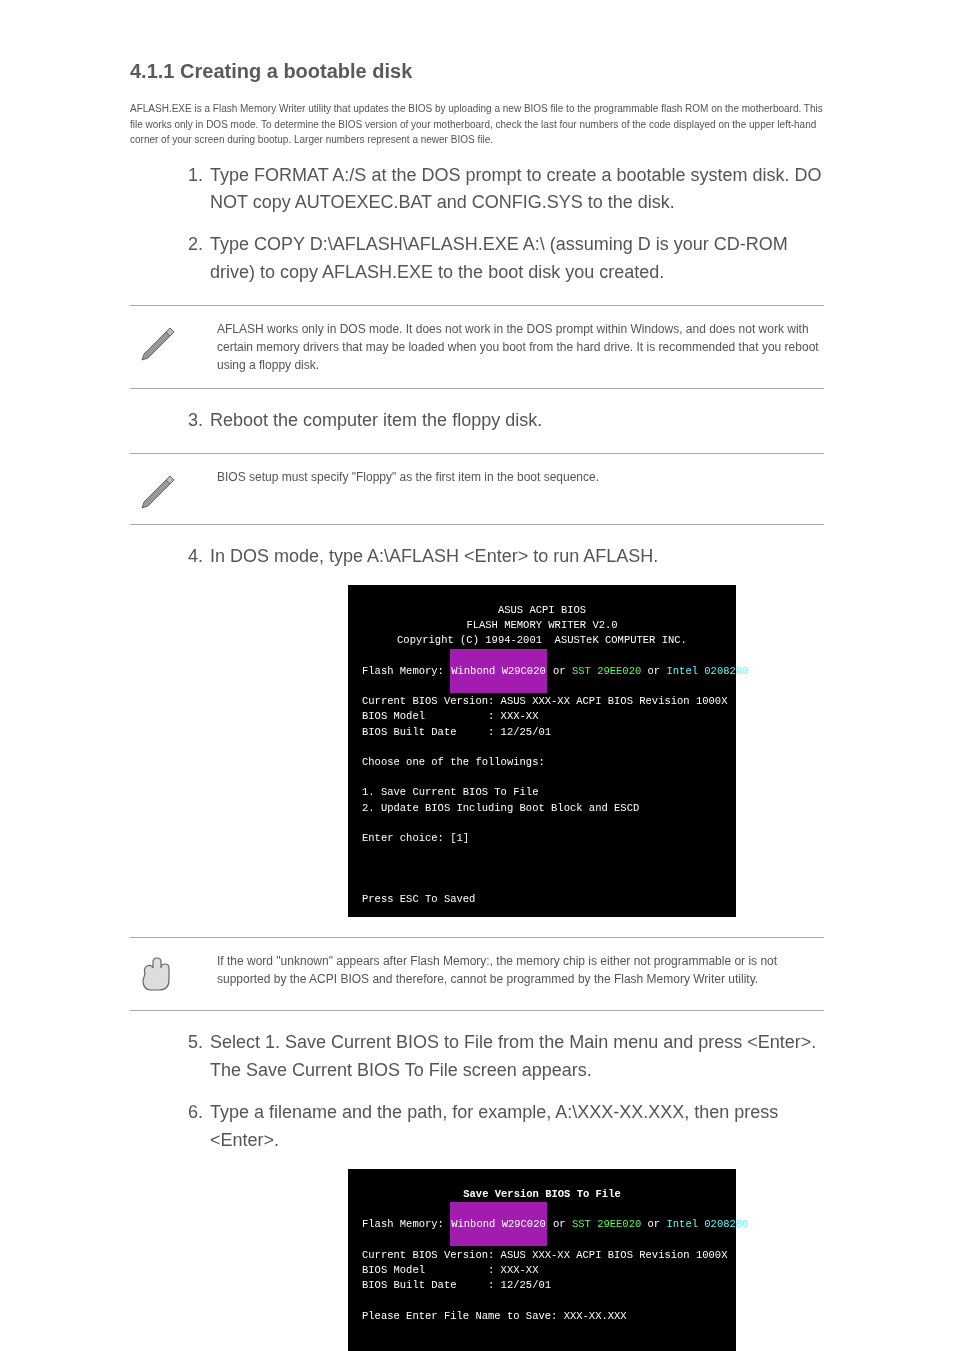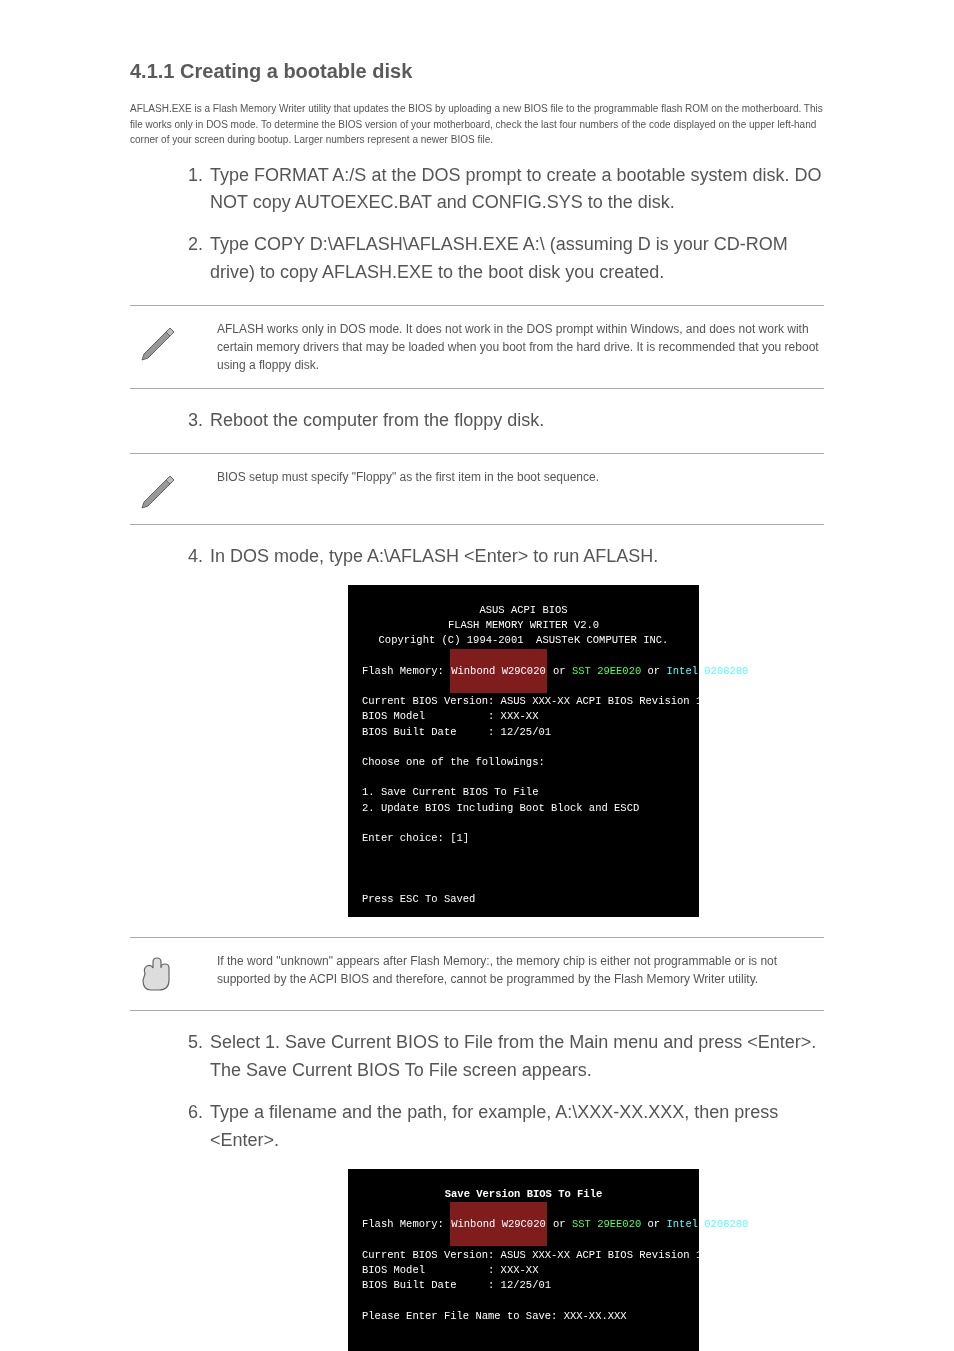--- a/index.html
+++ b/index.html
@@ -60,30 +60,30 @@
       font-size: 12px;
       color: #555;
       line-height: 1.5;
     }
     .terminal {
       background: #000;
       color: #fff;
       font-family: 'Courier New', monospace;
       font-size: 10.5px;
       line-height: 1.45;
-      width: 351px;
+      width: 388px;
       padding: 18px 14px 10px 14px;
       margin-left: 218px;
       margin-bottom: 20px;
       white-space: pre;
     }
     .term-center {
       text-align: center;
     }
-    .hl-yellow { background: #7f1d1d; color: #fff; padding: 16px 1px; }
+    .hl-yellow { background: #a21caf; color: #fff; padding: 16px 1px; }
     .hl-green { color: #55ff55; }
     .hl-cyan { color: #55ffff; }
     .bold { font-weight: bold; }
   </style>
 </head>
 <body>
 
 <h2 class="heading-sub">4.1.1 Creating a bootable disk</h2>
 
 <p class="para">AFLASH.EXE is a Flash Memory Writer utility that updates the BIOS by uploading a new BIOS file to the programmable flash ROM on the motherboard. This file works only in DOS mode. To determine the BIOS version of your motherboard, check the last four numbers of the code displayed on the upper left-hand corner of your screen during bootup. Larger numbers represent a newer BIOS file.</p>
@@ -94,21 +94,21 @@
 <div class="note-block">
   <div class="note-icon-wrap">
     <svg width="44" height="40" viewBox="0 0 44 40">
       <path d="M8 32 L30 10 L34 14 L12 36 L6 38 Z" fill="#999" stroke="#666" stroke-width="1"></path>
       <path d="M30 10 L34 6 L38 10 L34 14 Z" fill="#bbb" stroke="#666" stroke-width="1"></path>
     </svg>
   </div>
   <div class="note-text">AFLASH works only in DOS mode. It does not work in the DOS prompt within Windows, and does not work with certain memory drivers that may be loaded when you boot from the hard drive. It is recommended that you reboot using a floppy disk.</div>
 </div>
 
-<div class="step"><span class="num">3.</span><span>Reboot the computer from the floppy disk.</span></div>
+<div class="step"><span class="num">3.</span><span>Reboot the computer item the floppy disk.</span></div>
 
 <div class="note-block">
   <div class="note-icon-wrap">
     <svg width="44" height="40" viewBox="0 0 44 40">
       <path d="M8 32 L30 10 L34 14 L12 36 L6 38 Z" fill="#999" stroke="#666" stroke-width="1"></path>
       <path d="M30 10 L34 6 L38 10 L34 14 Z" fill="#bbb" stroke="#666" stroke-width="1"></path>
     </svg>
   </div>
   <div class="note-text">BIOS setup must specify "Floppy" as the first item in the boot sequence.</div>
 </div>

